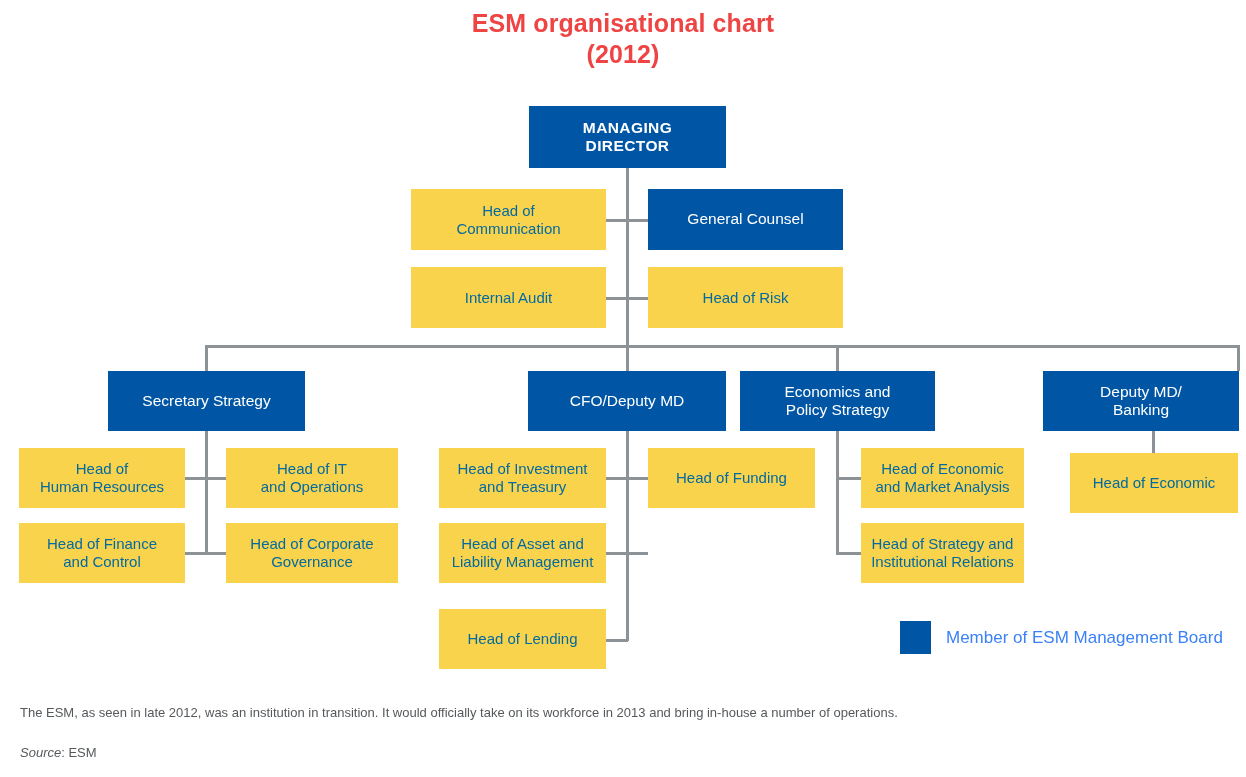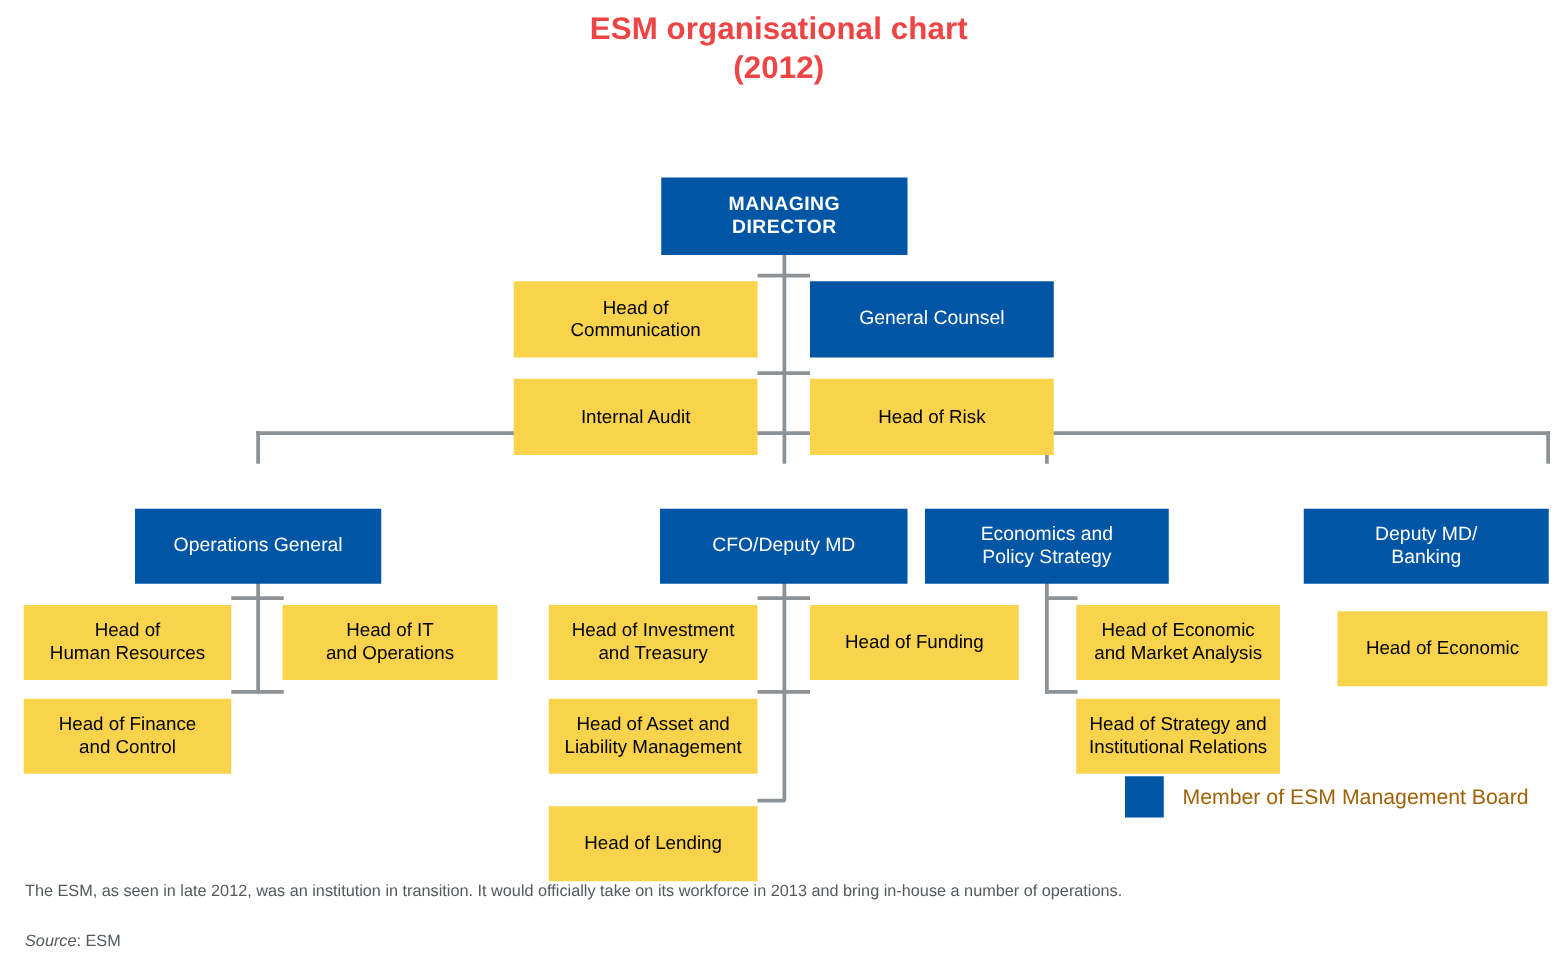--- a/index.html
+++ b/index.html
@@ -44,56 +44,55 @@
   
   .node {
     position: absolute;
     display: flex;
     align-items: center;
     justify-content: flex-start;
     text-align: center;
     box-sizing: border-box;
     padding: 2px 6px;
     line-height: 1.18;
-    margin-top: 36px;
   }
   .node .lbl { display: block; width: 100%; }
   .node.blue {
     background: #0056a4;
     color: #ffffff;
     font-size: 15.5px;
   }
   .node.blue.root {
     font-weight: bold;
     font-size: 15.5px;
     letter-spacing: 0.4px;
   }
   .node.yellow {
     background: #f9d34b;
-    color: #000000;
+    color: #0369a1;
     font-size: 15px;
   }
 
   
   .legend {
     position: absolute;
     left: 900px;
     top: 621px;
     display: flex;
     align-items: center;
   }
   .legend-swatch {
     width: 31px;
     height: 33px;
     background: #0056a4;
   }
   .legend-label {
     margin-left: 15px;
     font-size: 17px;
-    color: #a16207;
+    color: #3b82f6;
     white-space: nowrap;
   }
 
   
   .footnote {
     position: absolute;
     left: 20px;
     font-size: 13px;
     color: #55595c;
     white-space: nowrap;
@@ -166,21 +165,21 @@
 
   <div class="node yellow" style="left:411px; top:267px; width:195px; height:61px;">
     <span class="lbl">Internal Audit</span>
   </div>
 
   <div class="node yellow" style="left:648px; top:267px; width:195px; height:61px;">
     <span class="lbl">Head of Risk</span>
   </div>
 
   <div class="node blue" style="left:108px; top:371px; width:197px; height:60px;">
-    <span class="lbl">Operations General</span>
+    <span class="lbl">Secretary Strategy</span>
   </div>
 
   <div class="node blue" style="left:528px; top:371px; width:198px; height:60px;">
     <span class="lbl">CFO/Deputy MD</span>
   </div>
 
   <div class="node blue" style="left:740px; top:371px; width:195px; height:60px;">
     <span class="lbl">
       <span>Economics and</span><br>
       <span>Policy Strategy</span>
@@ -208,20 +207,26 @@
     </span>
   </div>
 
   <div class="node yellow" style="left:19px; top:523px; width:166px; height:60px;">
     <span class="lbl">
       <span>Head of Finance</span><br>
       <span>and Control</span>
     </span>
   </div>
 
+  <div class="node yellow" style="left:226px; top:523px; width:172px; height:60px;">
+    <span class="lbl">
+      <span>Head of Corporate</span><br>
+      <span>Governance</span>
+    </span>
+  </div>
 
   <div class="node yellow" style="left:439px; top:448px; width:167px; height:60px;">
     <span class="lbl">
       <span>Head of Investment</span><br>
       <span>and Treasury</span>
     </span>
   </div>
 
   <div class="node yellow" style="left:648px; top:448px; width:167px; height:60px;">
     <span class="lbl">Head of Funding</span>

